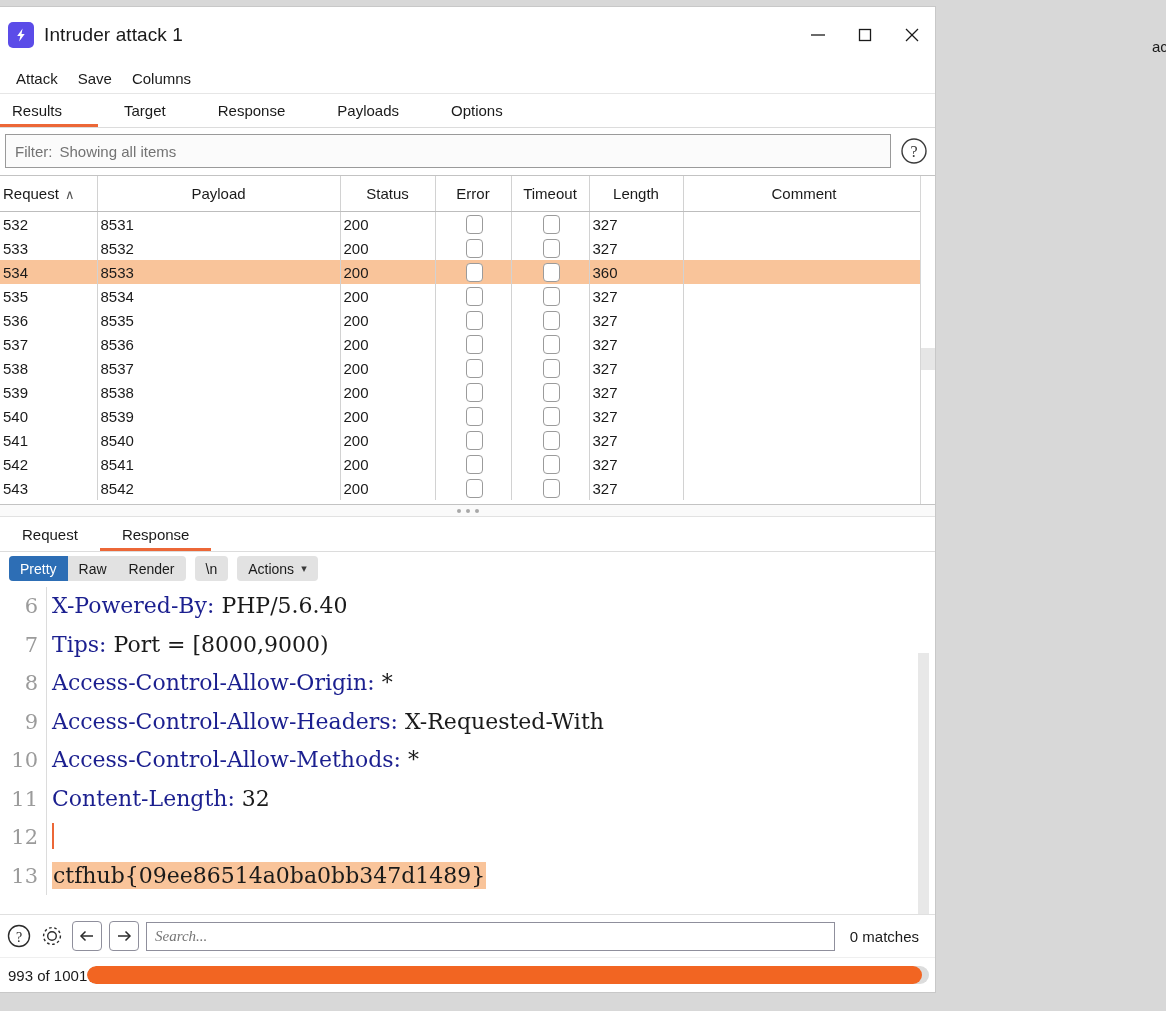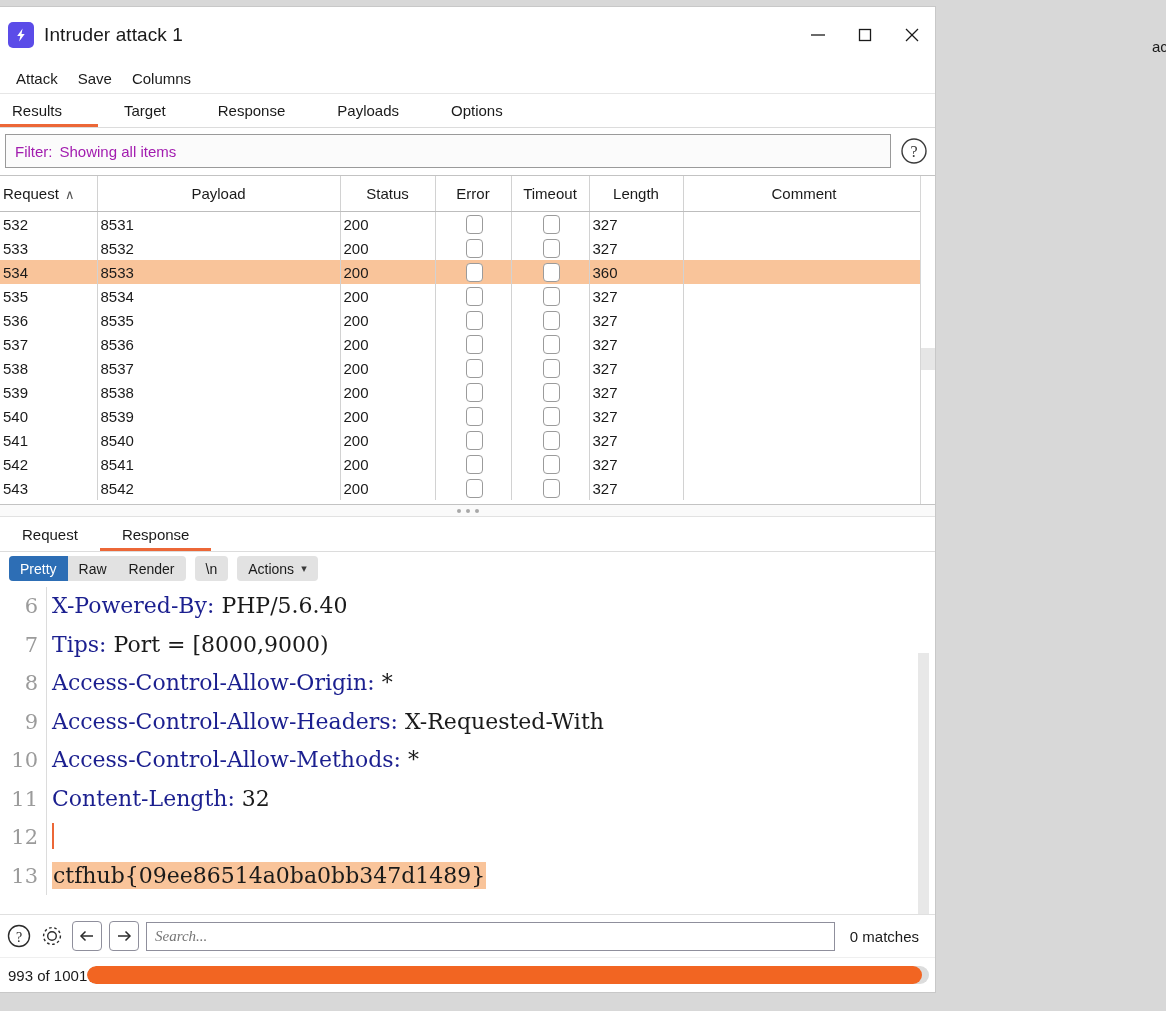--- a/index.html
+++ b/index.html
@@ -142,21 +142,21 @@
   .filterbar {
     margin-left: 5px;
     height: 34px;
     flex: 1 1 auto;
     border: 1px solid #9a9a9a;
     background: #fbfbfb;
     display: flex;
     align-items: center;
     padding-left: 9px;
     font-size: 15px;
-    color: #a21caf;
+    color: #737373;
     box-sizing: border-box;
     cursor: default;
   }
   .filter-label { margin-right: 7px; }
   .help-circle {
     width: 30px;
     height: 30px;
     margin: 0 6px 0 8px;
     flex: 0 0 auto;
     cursor: default;

